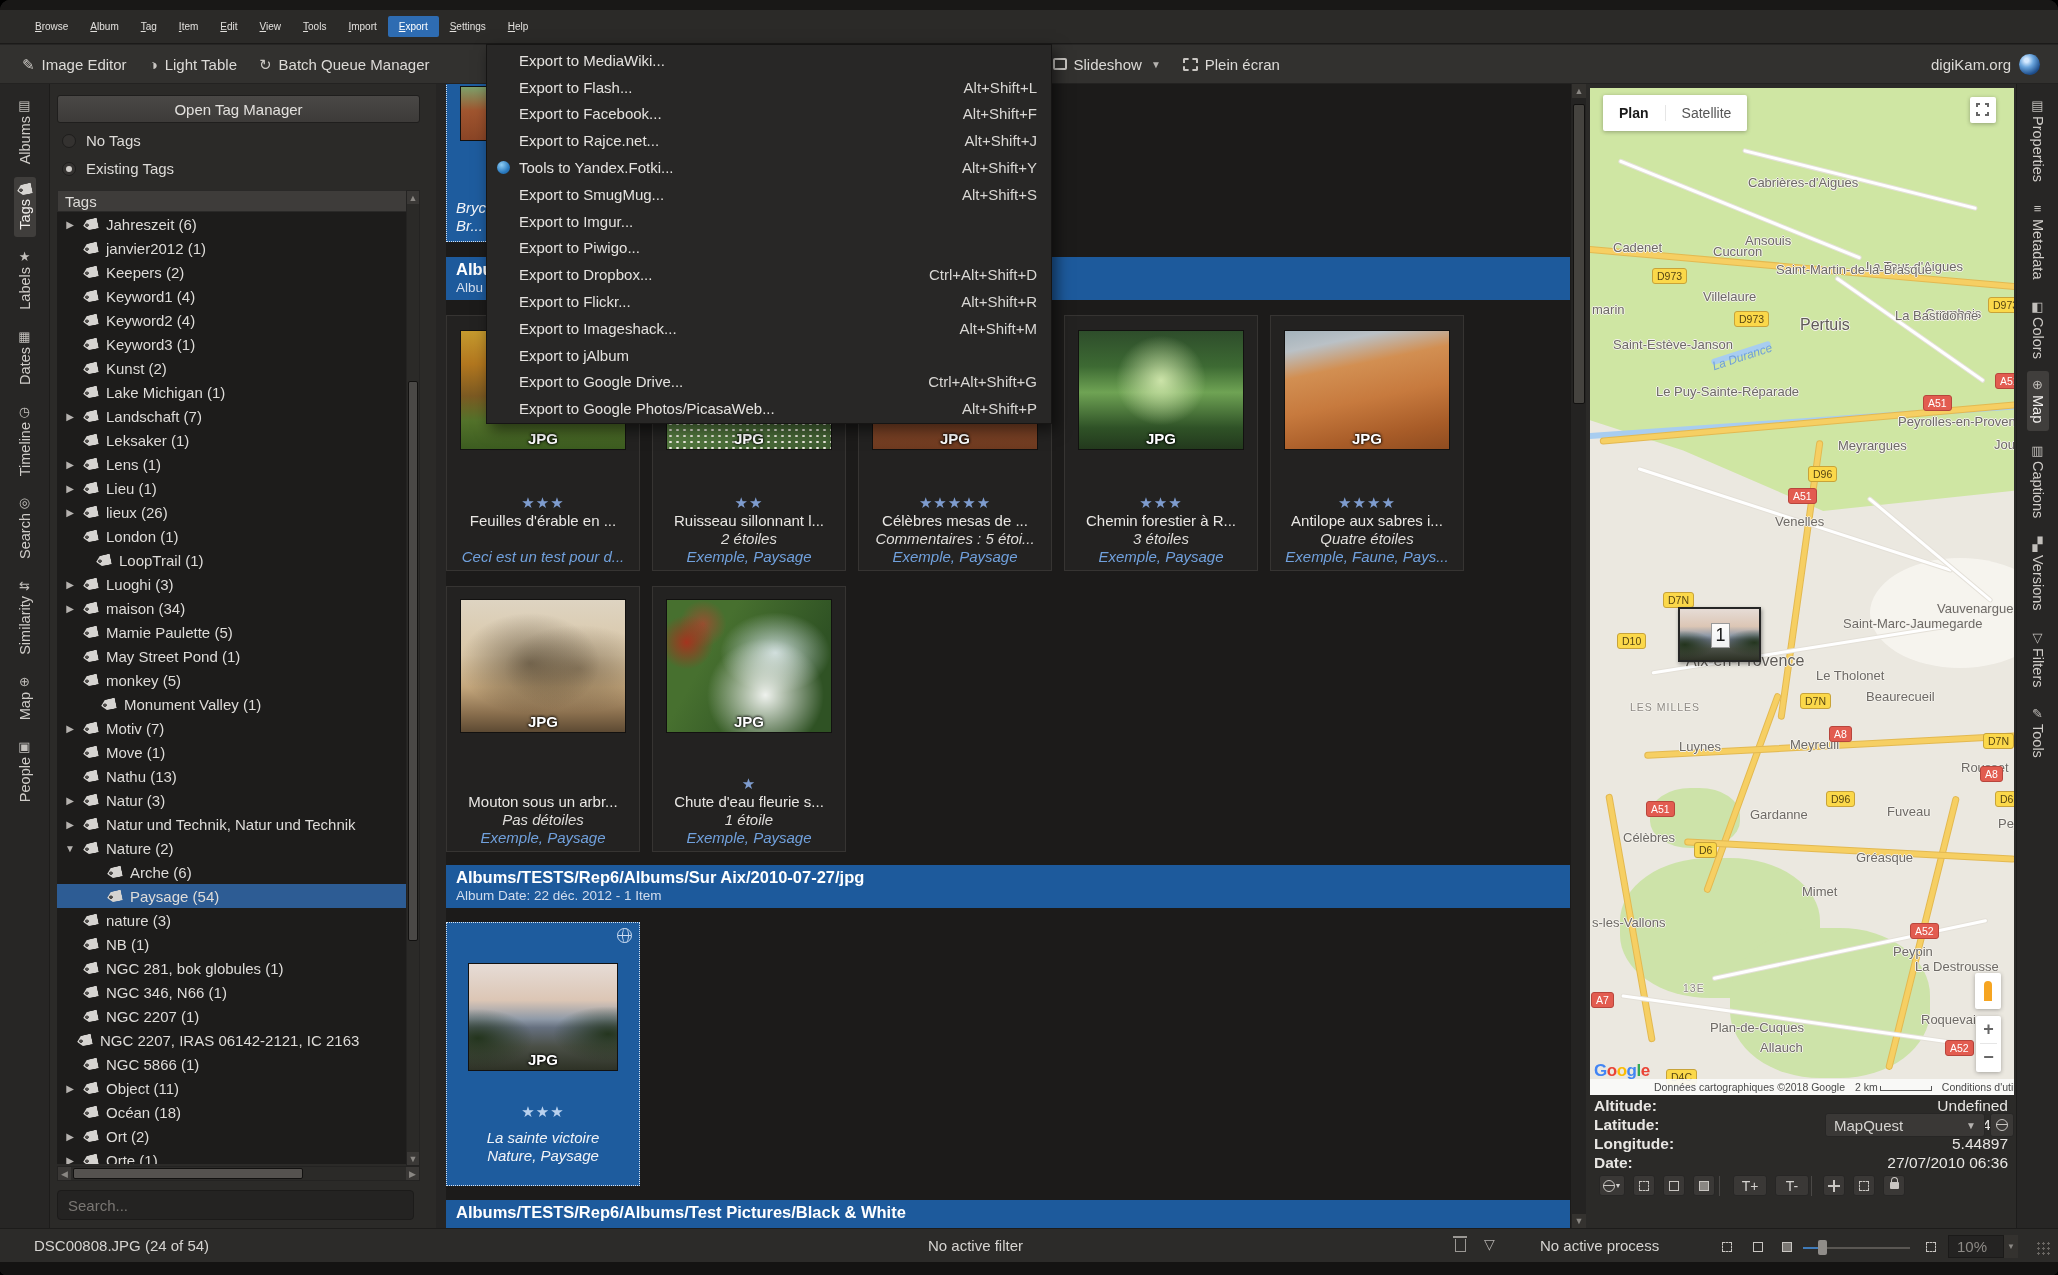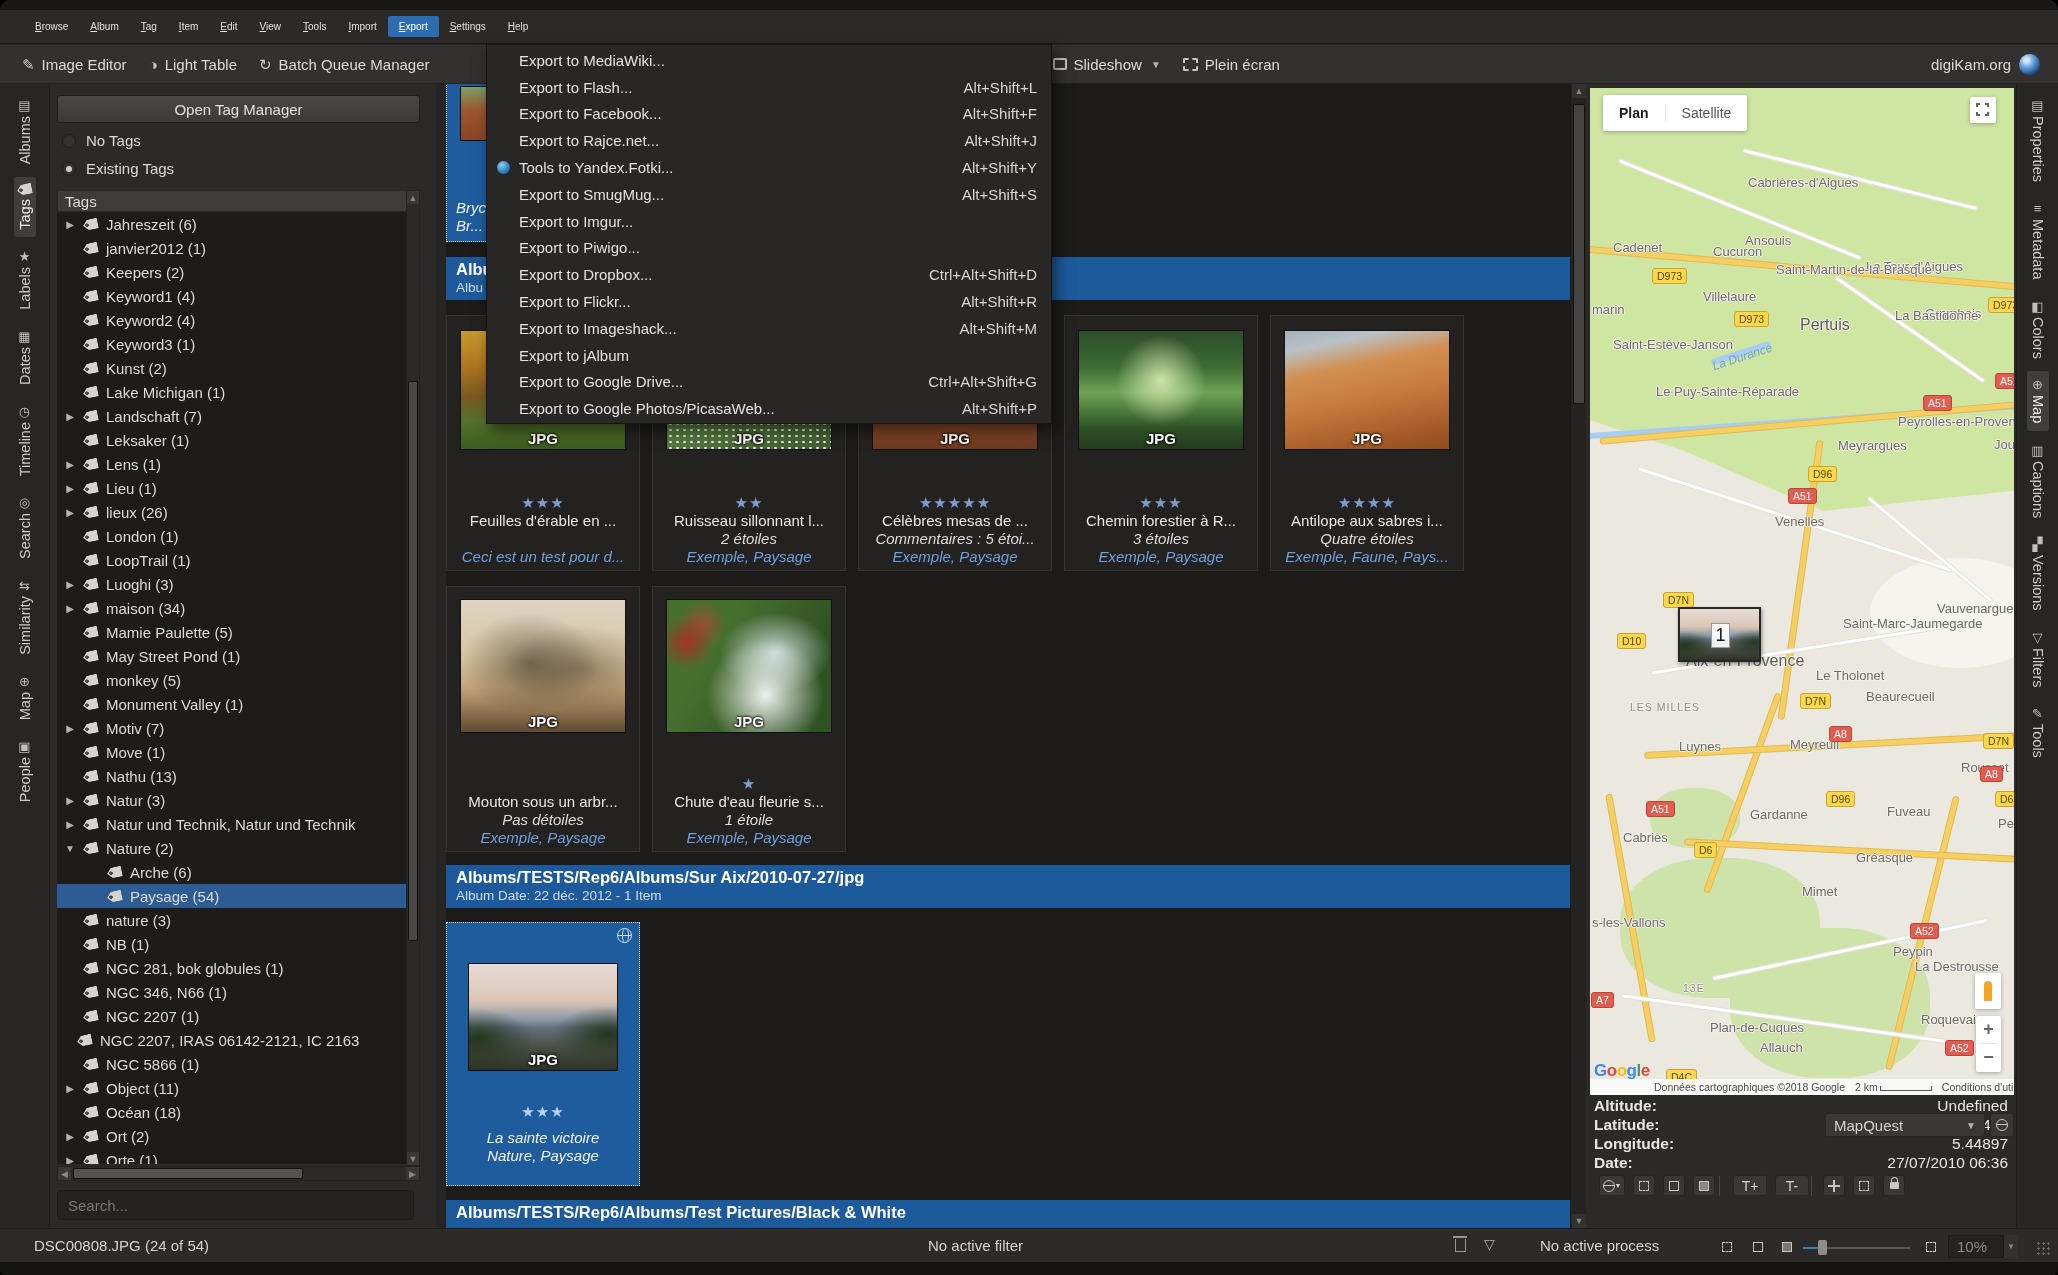--- a/index.html
+++ b/index.html
@@ -376,21 +376,21 @@
         <div class="tree-row" style="padding-left: 6px;">
           <span class="tw-exp">▶</span>
           <span class="tag-ic tw-ic"></span>
           <span>lieux (26)</span>
         </div>
         <div class="tree-row" style="padding-left: 6px;">
           <span class="tw-exp"></span>
           <span class="tag-ic tw-ic"></span>
           <span>London (1)</span>
         </div>
-        <div class="tree-row" style="padding-left: 6px;">
+        <div class="tree-row" style="padding-left: 19px;">
           <span class="tw-exp"></span>
           <span class="tag-ic tw-ic"></span>
           <span>LoopTrail (1)</span>
         </div>
         <div class="tree-row" style="padding-left: 6px;">
           <span class="tw-exp">▶</span>
           <span class="tag-ic tw-ic"></span>
           <span>Luoghi (3)</span>
         </div>
         <div class="tree-row" style="padding-left: 6px;">
@@ -406,21 +406,21 @@
         <div class="tree-row" style="padding-left: 6px;">
           <span class="tw-exp"></span>
           <span class="tag-ic tw-ic"></span>
           <span>May Street Pond (1)</span>
         </div>
         <div class="tree-row" style="padding-left: 6px;">
           <span class="tw-exp"></span>
           <span class="tag-ic tw-ic"></span>
           <span>monkey (5)</span>
         </div>
-        <div class="tree-row" style="padding-left: 6px;">
+        <div class="tree-row" style="padding-left: 24px;">
           <span class="tw-exp"></span>
           <span class="tag-ic tw-ic"></span>
           <span>Monument Valley (1)</span>
         </div>
         <div class="tree-row" style="padding-left: 6px;">
           <span class="tw-exp">▶</span>
           <span class="tag-ic tw-ic"></span>
           <span>Motiv (7)</span>
         </div>
         <div class="tree-row" style="padding-left: 6px;">
@@ -695,21 +695,21 @@
           <span class="mlabel" style="left: 185px; top: 426px;">Venelles</span>
           <span class="mlabel" style="left: 347px; top: 513px;">Vauvenargues</span>
           <span class="mlabel" style="left: 236px; top: 528px; margin-left: 17px;">Saint-Marc-Jaumegarde</span>
           <span class="mlabel big" style="left: 96px; top: 564px;">Aix-en-Provence</span>
           <span class="mlabel" style="left: 226px; top: 580px;">Le Tholonet</span>
           <span class="mlabel" style="left: 276px; top: 601px;">Beaurecueil</span>
           <span class="mlabel small" style="left: 40px; top: 613px;">LES MILLES</span>
           <span class="mlabel" style="left: 89px; top: 651px;">Luynes</span>
           <span class="mlabel" style="left: 200px; top: 649px;">Meyreuil</span>
           <span class="mlabel" style="left: 371px; top: 672px;">Rousset</span>
-          <span class="mlabel" style="left: 33px; top: 742px;">Cabriès</span>
+          <span class="mlabel" style="left: 33px; top: 742px;">Célèbres</span>
           <span class="mlabel" style="left: 160px; top: 719px;">Gardanne</span>
           <span class="mlabel" style="left: 297px; top: 716px;">Fuveau</span>
           <span class="mlabel" style="left: 408px; top: 728px;">Peyni</span>
           <span class="mlabel" style="left: 266px; top: 762px;">Gréasque</span>
           <span class="mlabel" style="left: 212px; top: 796px;">Mimet</span>
           <span class="mlabel" style="left: 2px; top: 827px;">s-les-Vallons</span>
           <span class="mlabel" style="left: 303px; top: 856px;">Peypin</span>
           <span class="mlabel" style="left: 325px; top: 871px;">La Destrousse</span>
           <span class="mlabel" style="left: 331px; top: 924px;">Roquevaire</span>
           <span class="mlabel" style="left: 120px; top: 932px;">Plan-de-Cuques</span>

